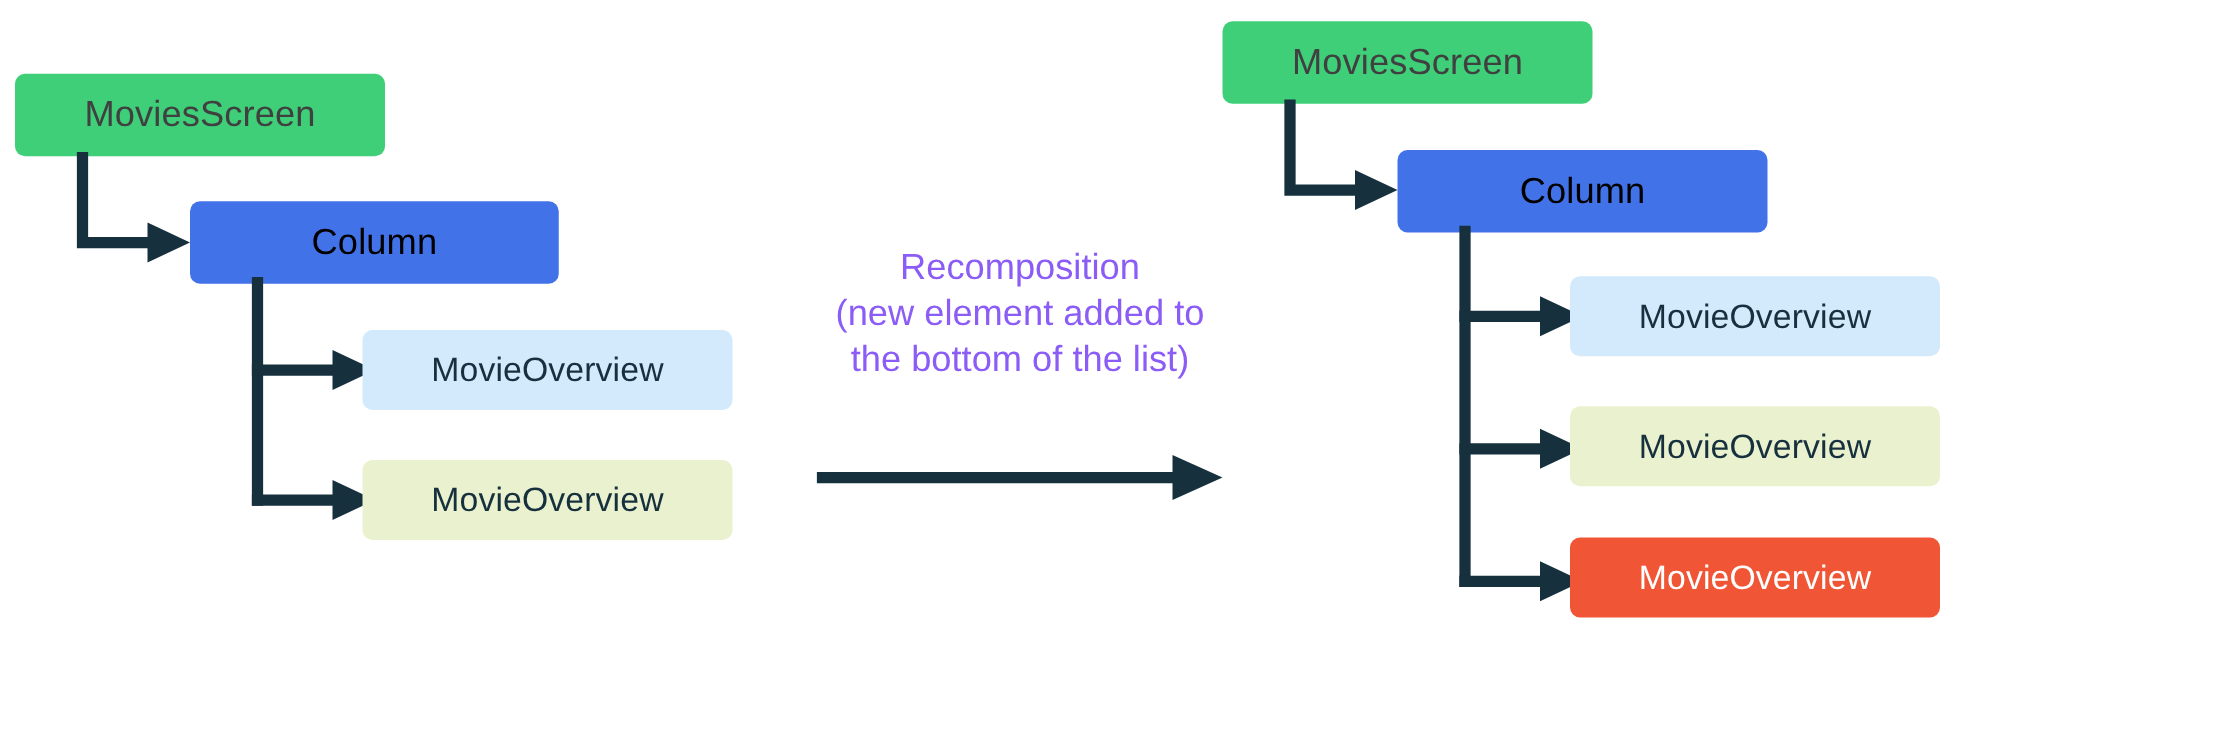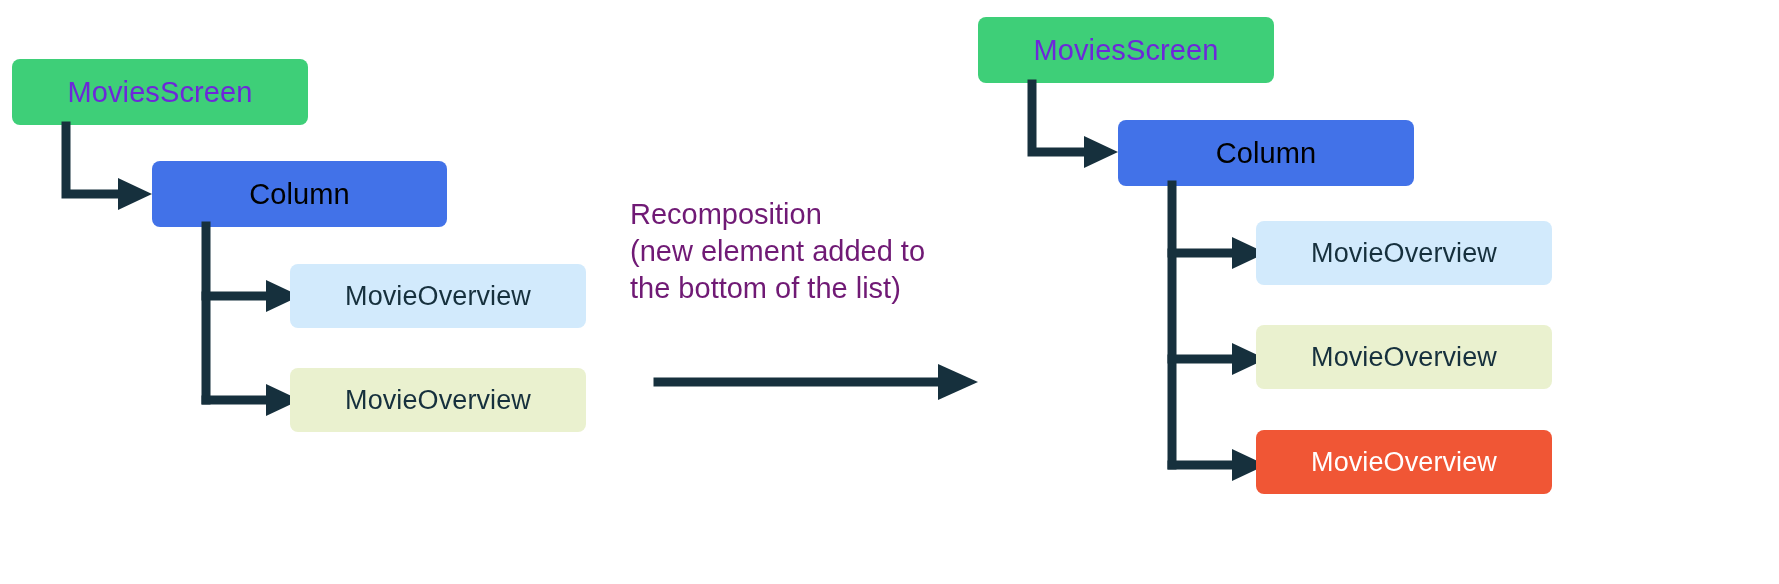--- a/index.html
+++ b/index.html
@@ -26,21 +26,21 @@
     align-items: center;
     justify-content: center;
     border-radius: 8px;
     box-sizing: border-box;
     font-family: "Liberation Sans", sans-serif;
     white-space: nowrap;
     letter-spacing: 0.1px;
   }
   .node-screen {
     background: #3ecf78;
-    color: #6d28d9;
+    color: #404040;
   }
   .node-column {
     background: #4272e8;
     color: #000000;
   }
   .node-blue {
     background: #d2eafc;
     color: #16303d;
   }
   .node-lime {
@@ -62,21 +62,22 @@
     stroke: #16303d;
   }
   .conn polygon {
     fill: #16303d;
     stroke: none;
   }
 
   
   #center-caption {
     position: absolute;
-    color: #701a75;
+    color: #8b5cf6;
+    text-align: center;
     font-family: "Liberation Sans", sans-serif;
     line-height: 1.28;
     white-space: pre-line;
   }
 </style>
 </head>
 <body>
 
 <div id="canvas">
 

